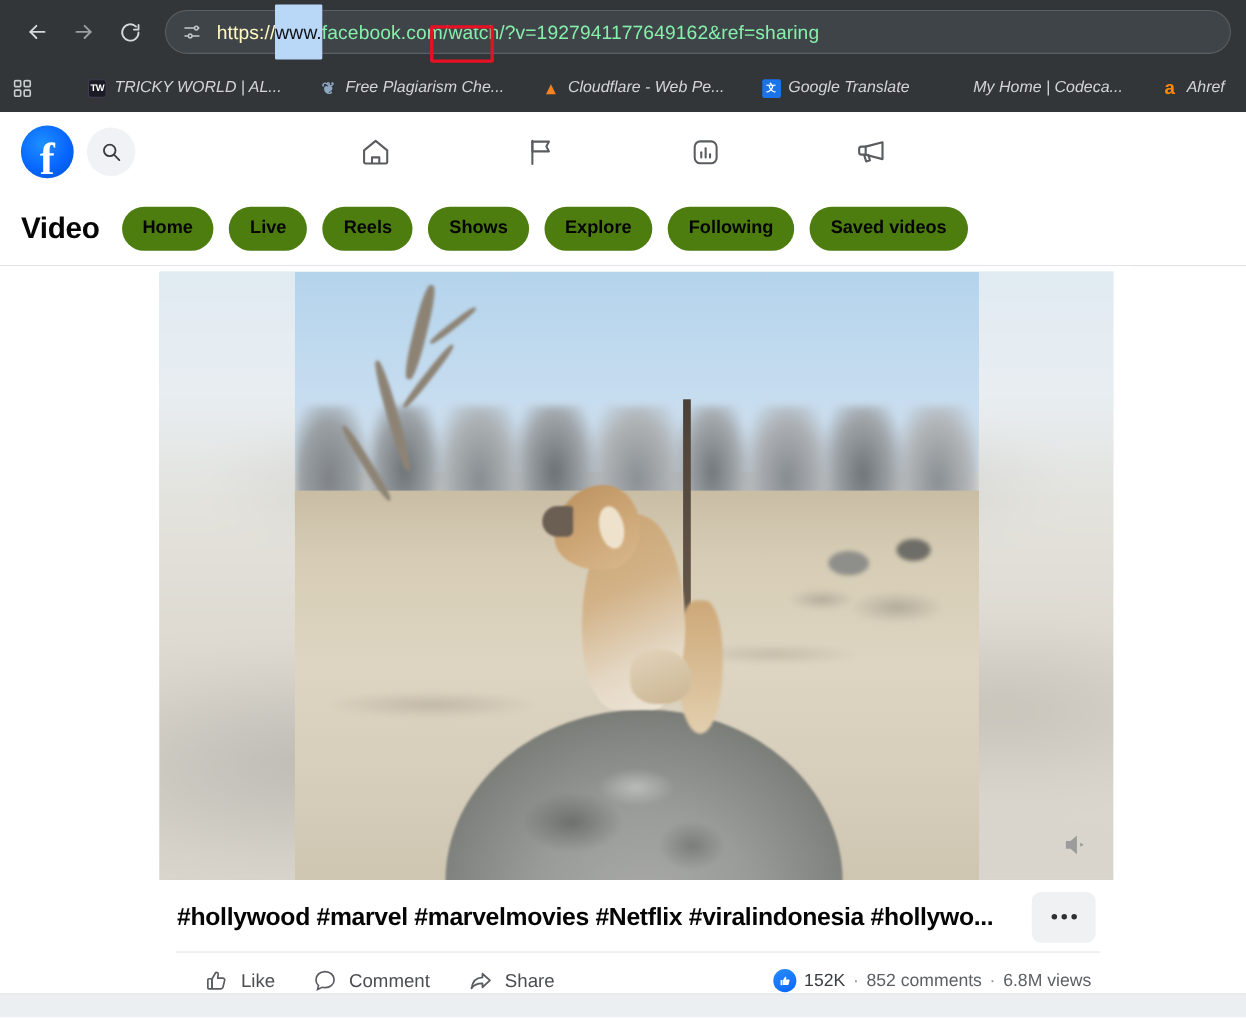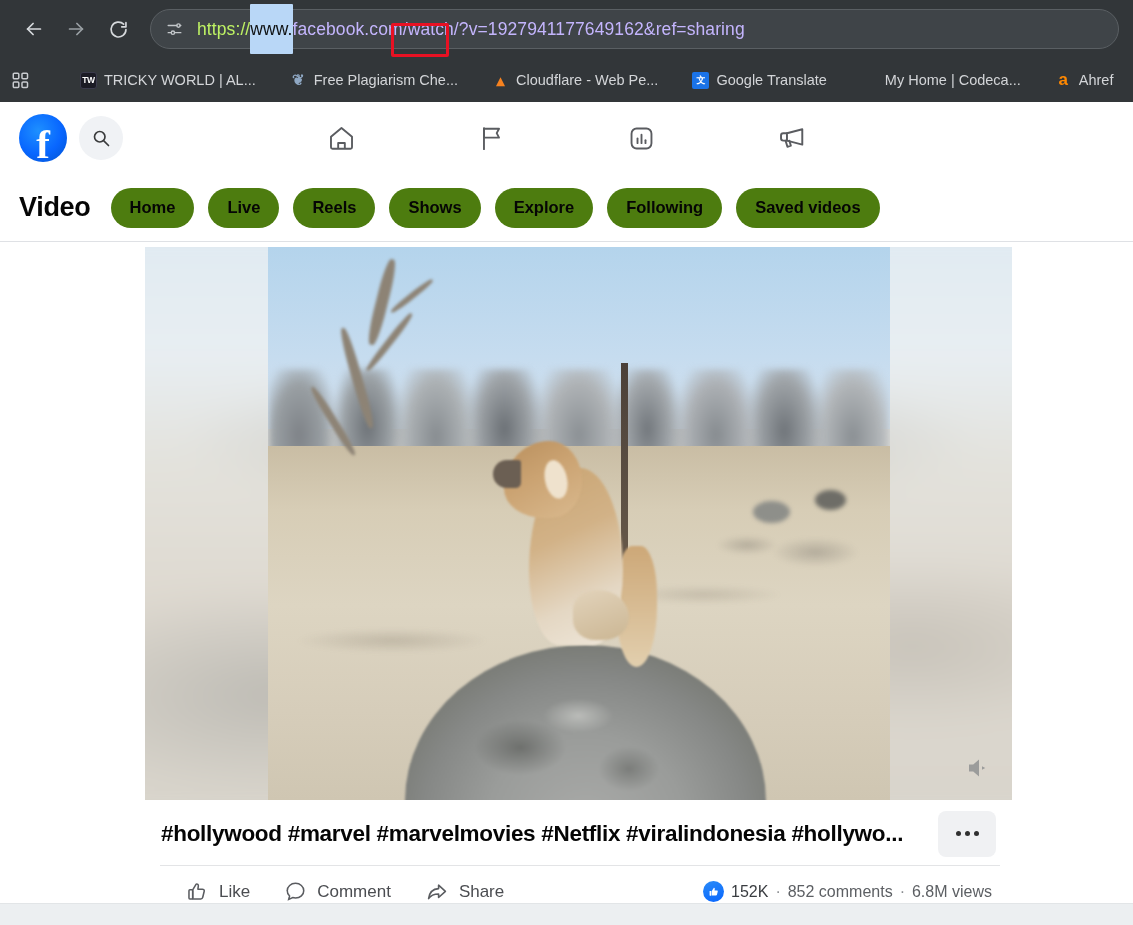--- a/index.html
+++ b/index.html
@@ -28,46 +28,46 @@
     background:#3f4448; border-radius:20px;
     border:1px solid #5a5f63;
     display:flex; align-items:center; padding:0 14px;
     position:relative;
   }
   .omni-icon { width:26px; flex:0 0 auto; display:flex; align-items:center; }
   .omni-text {
     font-size:17.5px; color:#d6d9dc; white-space:nowrap;
     letter-spacing:.1px; margin-left:6px; position:relative;
   }
-  .url-scheme { color:#bef264; }
+  .url-scheme { color:#fef9c3; }
   .url-sel {
     background:#b9d7f7; color:#101213;
     padding:15px 0; border-radius:1px;
   }
-  .url-rest { color:#c4b5fd; }
+  .url-rest { color:#86efac; }
   .annot-box {
     position:absolute; left:240px; top:13px;
     width:58px; height:34px;
     border:3px solid #e81123; border-radius:2px;
     pointer-events:none;
   }
 
   .bookmarks-row {
     height:44px; display:flex; align-items:center;
     padding:0 12px; gap:16px; background:#323639;
     overflow:hidden;
   }
   .bm-apps { width:34px; display:flex; align-items:center; justify-content:center; }
   .bm-div { width:1px; height:20px; background:#54585c; margin:0 8px 0 2px; }
   .bm-item {
     display:flex; align-items:center; gap:7px;
     padding:4px 9px; border-radius:4px; flex:0 0 auto;
   }
   .bm-label {
-    font-size:14.5px; color:#d3d5d8; white-space:nowrap;
+    font-size:14.5px; color:#d3d5d8; white-space:nowrap;font-style:italic;
   }
   .bm-fav {
     width:17px; height:17px; border-radius:3px; flex:0 0 auto;
     display:flex; align-items:center; justify-content:center;
     font-size:10px; font-weight:bold; color:#fff; overflow:hidden;
   }
   .fav-tw { background:#1b1b25; font-size:8.5px; letter-spacing:-.3px;
             border-radius:3px; border:1px solid #3b3b4d; }
   .fav-plag { background:transparent; color:#8fa8c4; font-size:15px; }
   .fav-cf { background:transparent; color:#f6821f; font-size:16px; }

